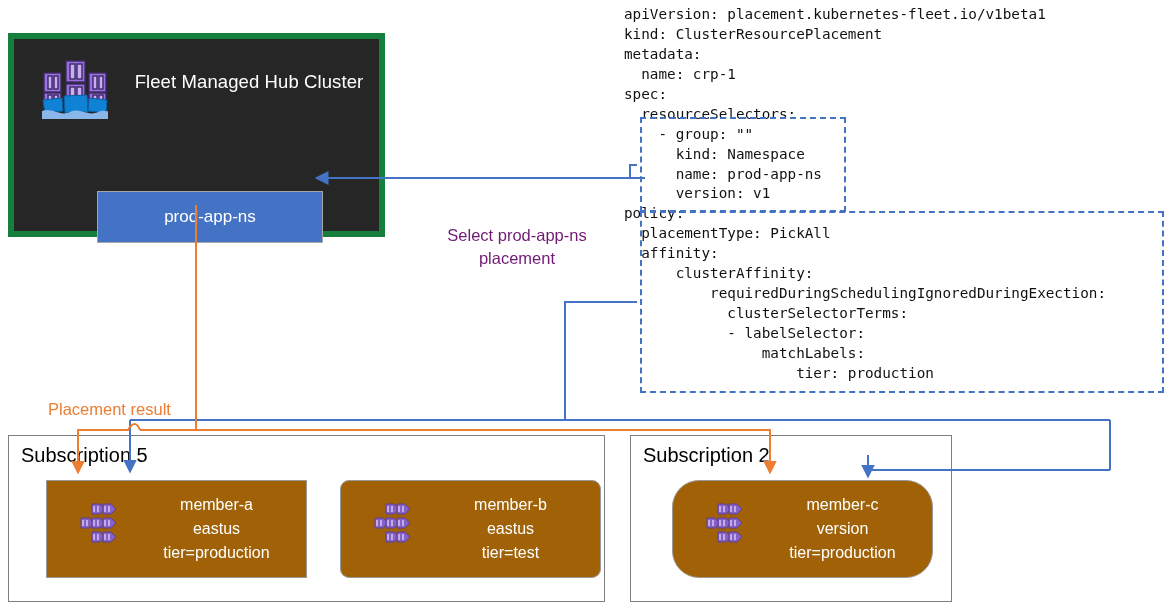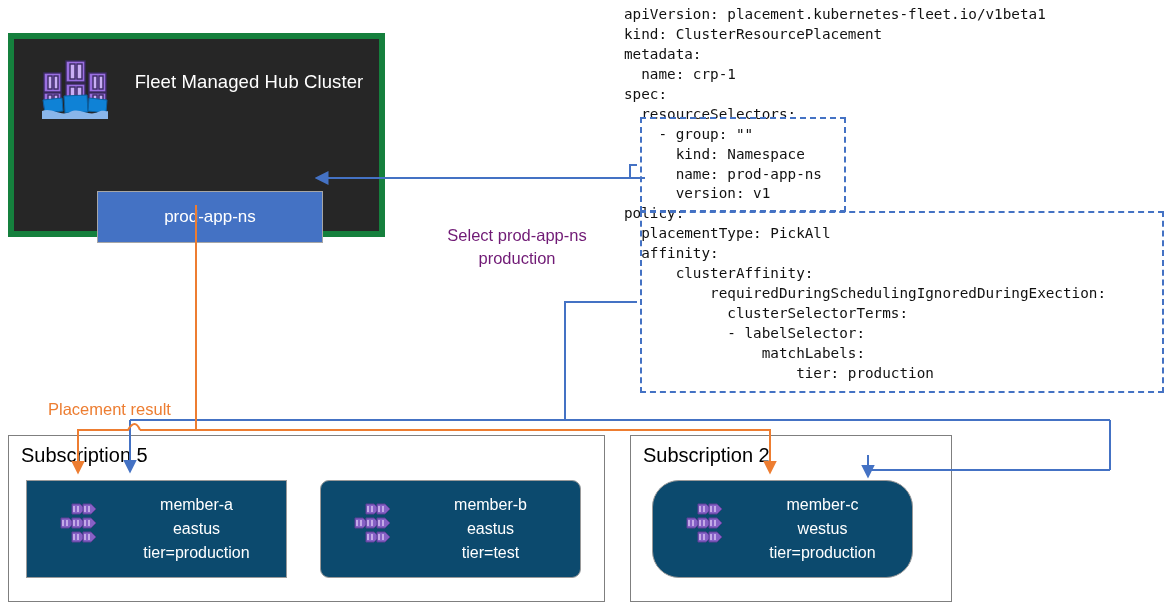--- a/index.html
+++ b/index.html
@@ -51,22 +51,22 @@
   }
   #sub1{left:8px;top:435px;width:597px;height:167px;}
   #sub2{left:630px;top:435px;width:322px;height:167px;}
   .sub-title{
     position:absolute;left:12px;top:8px;
     font-size:20px;color:#000000;
   }
 
   
   .member{
-    position:absolute;background:#0c4a6e;border:1px solid #9a9a9a;
-    box-sizing:border-box;display:flex;align-items:center;
+    position:absolute;background:#a16207;border:1px solid #9a9a9a;
+    box-sizing:border-box;display:flex;align-items:center;margin-left:20px;
   }
   #member-a{left:26px;top:480px;width:261px;height:98px;}
   #member-b{left:320px;top:480px;width:261px;height:98px;border-radius:9px;}
   #member-c{left:652px;top:480px;width:261px;height:98px;border-radius:27px;}
   .member-icon{width:56px;height:54px;margin-left:32px;flex:none;}
   .member-text{
     flex:1;text-align:center;color:#ffffff;
     font-size:16px;line-height:24px;padding-right:8px;
   }
 
@@ -121,21 +121,21 @@
     </div>
   </div>
 
   <div class="yaml" id="yaml-block"><div>apiVersion: placement.kubernetes-fleet.io/v1beta1</div><div>kind: ClusterResourcePlacement</div><div>metadata:</div><div>  name: crp-1</div><div>spec:</div><div>  resourceSelectors:</div><div>    - group: ""</div><div>      kind: Namespace</div><div>      name: prod-app-ns</div><div>      version: v1</div><div>policy:</div><div>  placementType: PickAll</div><div>  affinity:</div><div>      clusterAffinity:</div><div>          requiredDuringSchedulingIgnoredDuringExection:</div><div>            clusterSelectorTerms:</div><div>            - labelSelector:</div><div>                matchLabels:</div><div>                    tier: production</div></div>
 
   <div class="dash" id="dash-resource"></div>
   <div class="dash" id="dash-policy"></div>
 
   <div class="lbl lbl-blue" id="label-select">
     <div>Select prod-app-ns</div>
-    <div>production</div>
+    <div>placement</div>
   </div>
   <div class="lbl lbl-orange" id="label-placement">Placement result</div>
 
   <div class="sub-frame" id="sub1">
     <div class="sub-title">Subscription 5</div>
   </div>
 
   <div class="member" id="member-a">
     <svg class="member-icon" viewBox="0 0 56 54">
       <g fill="#8661c5" stroke="#5b3f96" stroke-width="1">
@@ -233,21 +233,21 @@
         <rect x="25" y="18" width="2" height="6"></rect>
           <rect x="29" y="18" width="2" height="6"></rect>
         <rect x="14" y="32" width="2" height="6"></rect>
           <rect x="18" y="32" width="2" height="6"></rect>
         <rect x="25" y="32" width="2" height="6"></rect>
           <rect x="29" y="32" width="2" height="6"></rect>
       </g>
     </svg>
     <div class="member-text">
       <div>member-c</div>
-      <div>westus</div>
+      <div>version</div>
       <div>tier=production</div>
     </div>
   </div>
 
   <svg class="wires">
     <defs>
       <marker id="arrow-blue" viewBox="0 0 12 12" refX="9" refY="6" markerWidth="7" markerHeight="7" orient="auto-start-reverse">
         <path d="M0 0 L12 6 L0 12 Z" fill="#4472c4"></path>
       </marker>
       <marker id="arrow-orange" viewBox="0 0 12 12" refX="9" refY="6" markerWidth="7" markerHeight="7" orient="auto-start-reverse">

